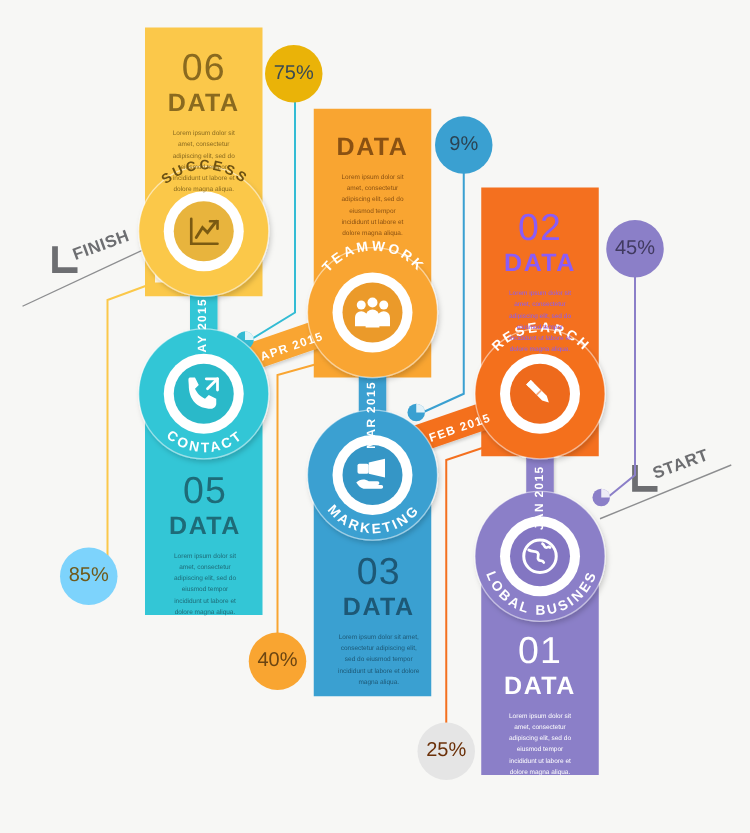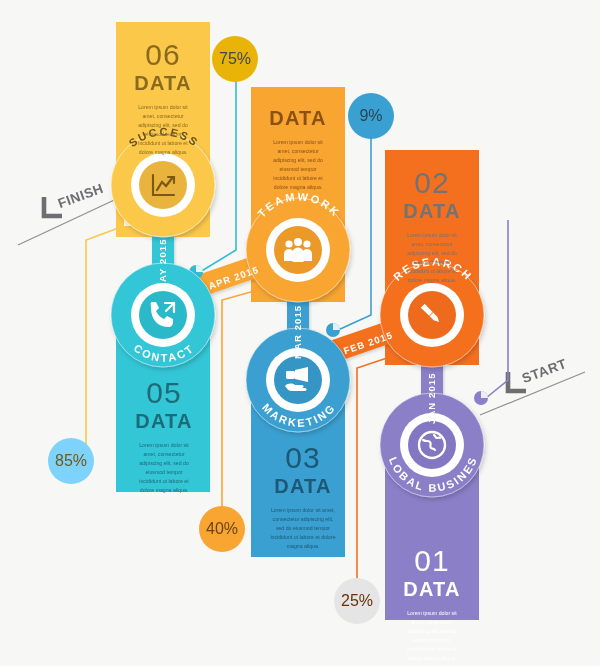--- a/index.html
+++ b/index.html
@@ -246,56 +246,59 @@
     <div class="num">06</div>
     <div class="dataword">DATA</div>
     <div class="body">Lorem ipsum dolor sit amet, consectetur adipiscing elit, sed do eiusmod tempor incididunt ut labore et dolore magna aliqua.</div>
   </div>
 
   <div class="panel" style="left:251px;top:105px;width:94px;color:#8a5112;">
     <div class="dataword">DATA</div>
     <div class="body">Lorem ipsum dolor sit amet, consectetur adipiscing elit, sed do eiusmod tempor incididunt ut labore et dolore magna aliqua.</div>
   </div>
 
-  <div class="panel" style="left:385px;top:168px;width:94px;color:#737373;">
+  <div class="panel" style="left:385px;top:168px;width:94px;color:#8b5cf6;">
     <div class="num">02</div>
     <div class="dataword">DATA</div>
     <div class="body">Lorem ipsum dolor sit amet, consectetur adipiscing elit, sed do eiusmod tempor incididunt ut labore et dolore magna aliqua.</div>
   </div>
 
   <div class="panel" style="left:116px;top:378px;width:96px;color:#1e6b78;">
     <div class="num">05</div>
     <div class="dataword">DATA</div>
     <div class="body">Lorem ipsum dolor sit amet, consectetur adipiscing elit, sed do eiusmod tempor incididunt ut labore et dolore magna aliqua.</div>
   </div>
 
   <div class="panel" style="left:251px;top:443px;width:104px;color:#1d5876;">
     <div class="num">03</div>
     <div class="dataword">DATA</div>
     <div class="body">Lorem ipsum dolor sit amet, consectetur adipiscing elit, sed do eiusmod tempor incididunt ut labore et dolore magna aliqua.</div>
   </div>
 
-  <div class="panel" style="left:385px;top:506px;width:94px;color:#ffffff;margin-top:40px;">
+  <div class="panel" style="left:385px;top:506px;width:94px;color:#ffffff;">
     <div class="num">01</div>
     <div class="dataword">DATA</div>
     <div class="body">Lorem ipsum dolor sit amet, consectetur adipiscing elit, sed do eiusmod tempor incididunt ut labore et dolore magna aliqua.</div>
   </div>
 
   <div class="month vert" style="left:157px;top:205px;height:86px;">MAY 2015</div>
   <div class="month vert" style="left:292px;top:273px;height:86px;">MAR 2015</div>
   <div class="month vert" style="left:426px;top:338px;height:86px;">JAN 2015</div>
   <div class="month" style="left:207px;top:281px;transform:rotate(-19deg);transform-origin:left top;">APR 2015</div>
   <div class="month" style="left:342px;top:346px;transform:rotate(-19deg);transform-origin:left top;">FEB 2015</div>
 
   <div class="pct" style="left:212px;top:36px;width:46px;height:46px;background:#eab308;color:#3b4a52;">
     <span>75%</span>
   </div>
   <div class="pct" style="left:348px;top:93px;width:46px;height:46px;background:#3aa0d1;color:#2b4454;">
     <span>9%</span>
   </div>
+  <div class="pct" style="left:485px;top:176px;width:46px;height:46px;background:#8b7fc8;color:#413a60;">
+    <span>45%</span>
+  </div>
   <div class="pct" style="left:48px;top:438px;width:46px;height:46px;background:#7dd3fc;color:#6f5a1b;">
     <span>85%</span>
   </div>
   <div class="pct" style="left:199px;top:506px;width:46px;height:46px;background:#f9a531;color:#6b4512;">
     <span>40%</span>
   </div>
   <div class="pct" style="left:334px;top:578px;width:46px;height:46px;background:#e5e5e5;color:#6b3008;">
     <span>25%</span>
   </div>
 

